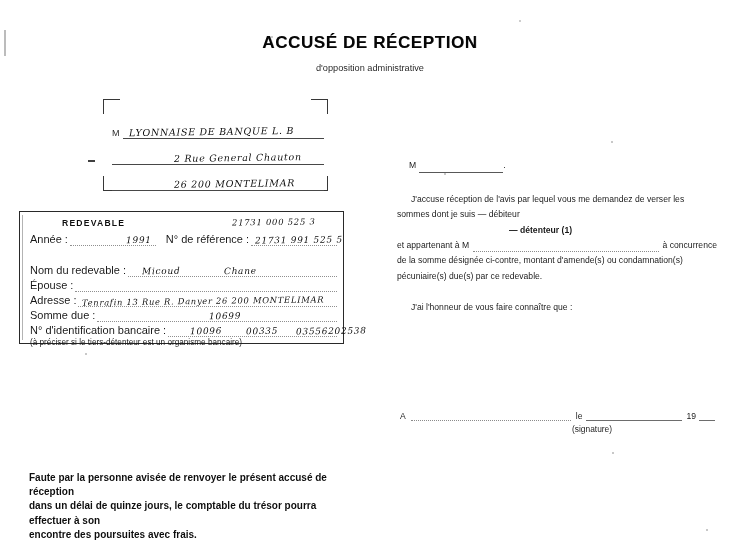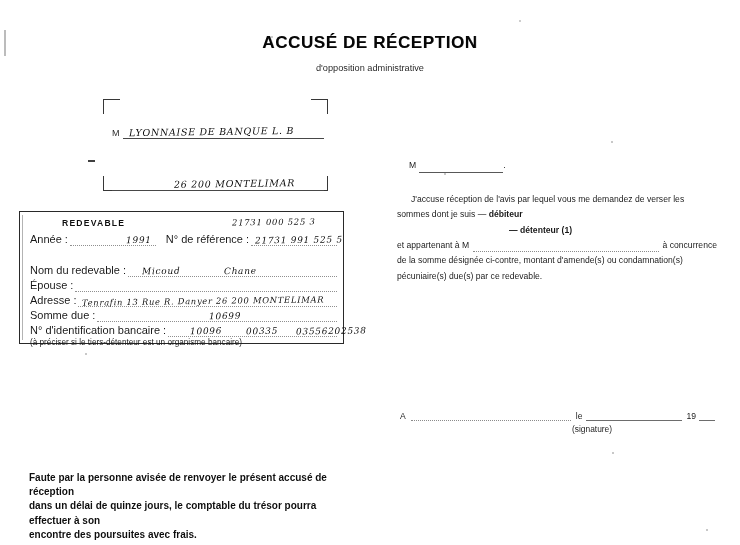--- a/index.html
+++ b/index.html
@@ -233,21 +233,21 @@
   #m-line .m-rule {
     width: 84px;
     border-bottom: 1px solid #5a5a5a;
     height: 11px;
     margin-left: 3px;
   }
   #m-line .m-dot { font-size: 8.6px; padding-bottom: 1px; }
 
   .para { margin: 0 0 2px 0; }
   .para.indent { text-indent: 14px; }
-  .bold-inline { font-weight: bold; }
+  .bold-inline { font-weight: normal; }
   #line-detenteur {
     margin-left: 112px;
     font-weight: bold;
   }
   #line-appartenant {
     display: flex;
     align-items: flex-end;
     white-space: nowrap;
     margin: 1px 0 2px 0;
   }
@@ -336,20 +336,25 @@
     <span class="corner bl"></span>
     <span class="corner br"></span>
 
     <div class="addr-row" id="addr-row-1">
       <span class="addr-prefix">M</span>
       <span class="addr-rule">
         <span class="hw addr-hw" id="addr-hw-1">LYONNAISE  DE  BANQUE  L. B</span>
       </span>
     </div>
 
+    <div class="addr-row" id="addr-row-2">
+      <span class="addr-rule">
+        <span class="hw addr-hw" id="addr-hw-2">2 Rue  General Chauton</span>
+      </span>
+    </div>
 
     <div class="addr-row" id="addr-row-3">
       <span class="addr-rule">
         <span class="hw addr-hw" id="addr-hw-3">26 200   MONTELIMAR</span>
       </span>
     </div>
   </div>
   <div id="tick-mark"></div>
 
   <div id="redevable-box">
@@ -429,20 +434,21 @@
 
     <div id="line-appartenant">
       <span>et appartenant à M</span>
       <span class="blank"></span>
       <span>à concurrence</span>
     </div>
 
     <p class="para">de la somme désignée ci-contre, montant d'amende(s) ou condamnation(s)</p>
     <p class="para">pécuniaire(s) due(s) par ce redevable.</p>
 
+    <p class="para" id="honneur-para">J'ai l'honneur de vous faire connaître que :</p>
   </div>
 
   <div id="signature-block">
     <div id="sig-line">
       <span>A</span>
       <span class="blank-a"></span>
       <span>le</span>
       <span class="blank-le"></span>
       <span>19</span>
       <span class="blank-19"></span>

